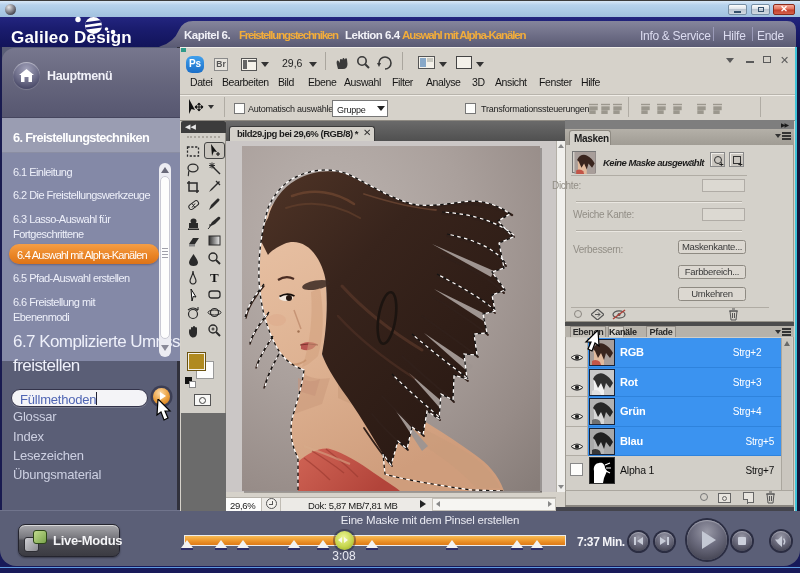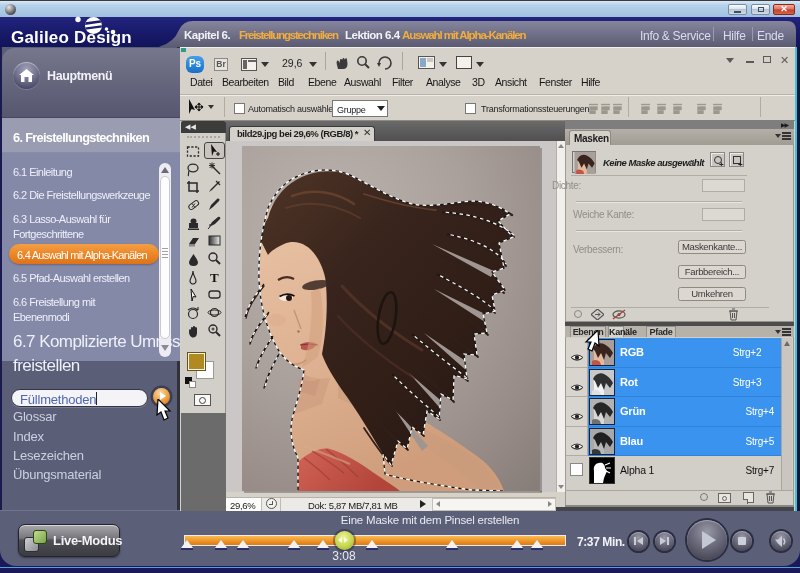--- a/index.html
+++ b/index.html
@@ -581,21 +581,21 @@
             <path d="M2,5.5 Q7,8.8 12,5.5" fill="none" stroke="#3a3a3a" stroke-width="0.8"></path>
           </svg></div>
         <div class="abs" style="left:408px;top:350px;width:193px;height:29.5px;background:#3b93f0;border-bottom:1px solid #2e83dd"></div>
         <div class="abs" style="left:410px;top:352px;width:24px;height:25px;outline:1px solid #16233a"><svg width="24" height="25" viewBox="0 0 24 25">
             <rect width="24" height="25" fill="#b2b2b2"></rect>
             <path d="M4,25 L4,14 C3,10 5,7 8,7 C10,6 13,7 14,9 L14,25 Z" fill="#d8d8d8"></path>
             <path d="M3,9 C5,4 10,2 14,4 C18,6 21,9 23,13 L20,18 L16,13 L14,20 L11,13 L8,18 L5,11 Z" fill="#262626"></path>
             <path d="M2,25 L2,21 C5,19 8,20 10,22 L11,25 Z" fill="#707070"></path>
           </svg></div>
         <div class="abs" style="left:440px;top:358px;font-size:11px;font-weight:bold;letter-spacing:-0.2px;color:#fff">Grün</div>
-        <div class="abs" style="left:540px;top:359px;width:54px;text-align:right;font-size:10px;letter-spacing:-0.2px;color:#fff">Strg+4</div>
+        <div class="abs" style="left:540px;top:359px;width:54px;text-align:center;font-size:10px;letter-spacing:-0.2px;color:#fff">Strg+4</div>
         <div class="abs" style="left:386px;top:379.5px;width:22px;height:29.5px;background:#d8d5cf;border-bottom:1px solid #b0aca4;border-right:1px solid #b0aca4"></div>
         <div class="abs" style="left:390px;top:389.5px"><svg width="14" height="9" viewBox="0 0 14 9">
             <path d="M1,4.5 Q7,-0.5 13,4.5 Q7,9.5 1,4.5 Z" fill="#f6f4ee" stroke="#3a3a3a" stroke-width="1"></path>
             <circle cx="7" cy="4.5" r="2.1" fill="#222"></circle>
             <path d="M2,5.5 Q7,8.8 12,5.5" fill="none" stroke="#3a3a3a" stroke-width="0.8"></path>
           </svg></div>
         <div class="abs" style="left:408px;top:379.5px;width:193px;height:29.5px;background:#3b93f0;border-bottom:1px solid #2e83dd"></div>
         <div class="abs" style="left:410px;top:381.5px;width:24px;height:25px;outline:1px solid #16233a"><svg width="24" height="25" viewBox="0 0 24 25">
             <rect width="24" height="25" fill="#a8a8a8"></rect>
             <path d="M4,25 L4,14 C3,10 5,7 8,7 C10,6 13,7 14,9 L14,25 Z" fill="#b8b8b8"></path>

